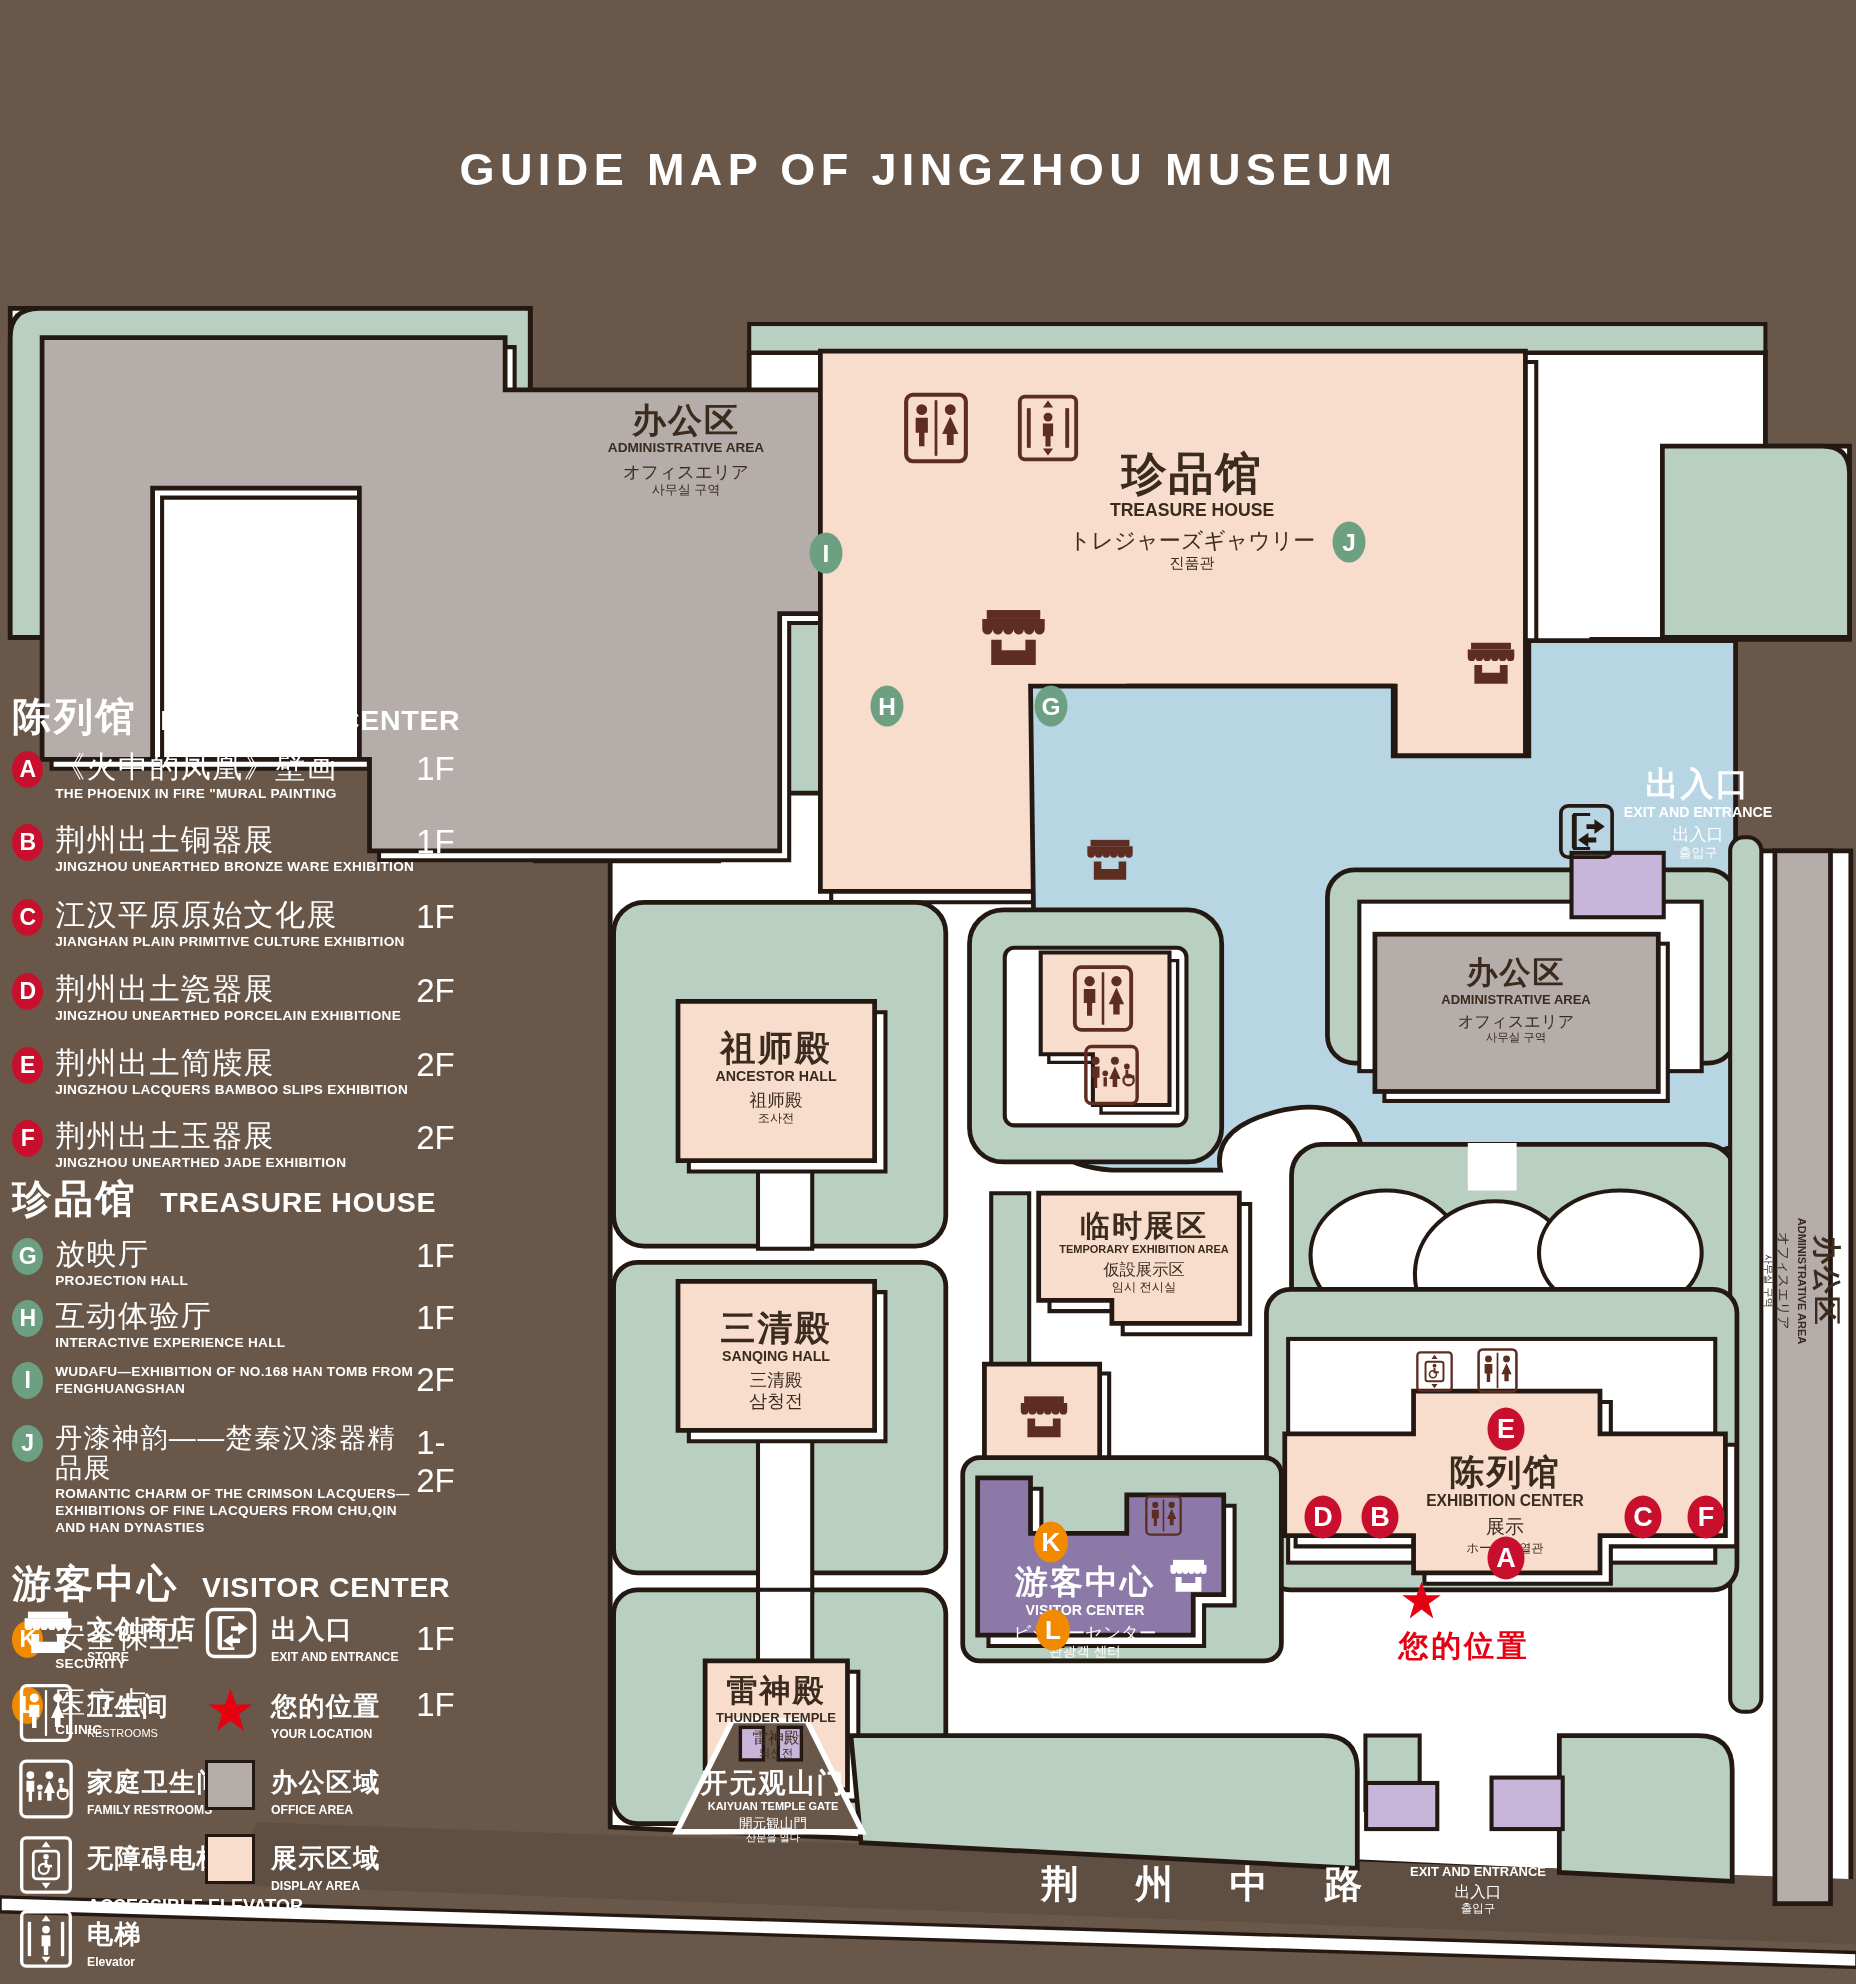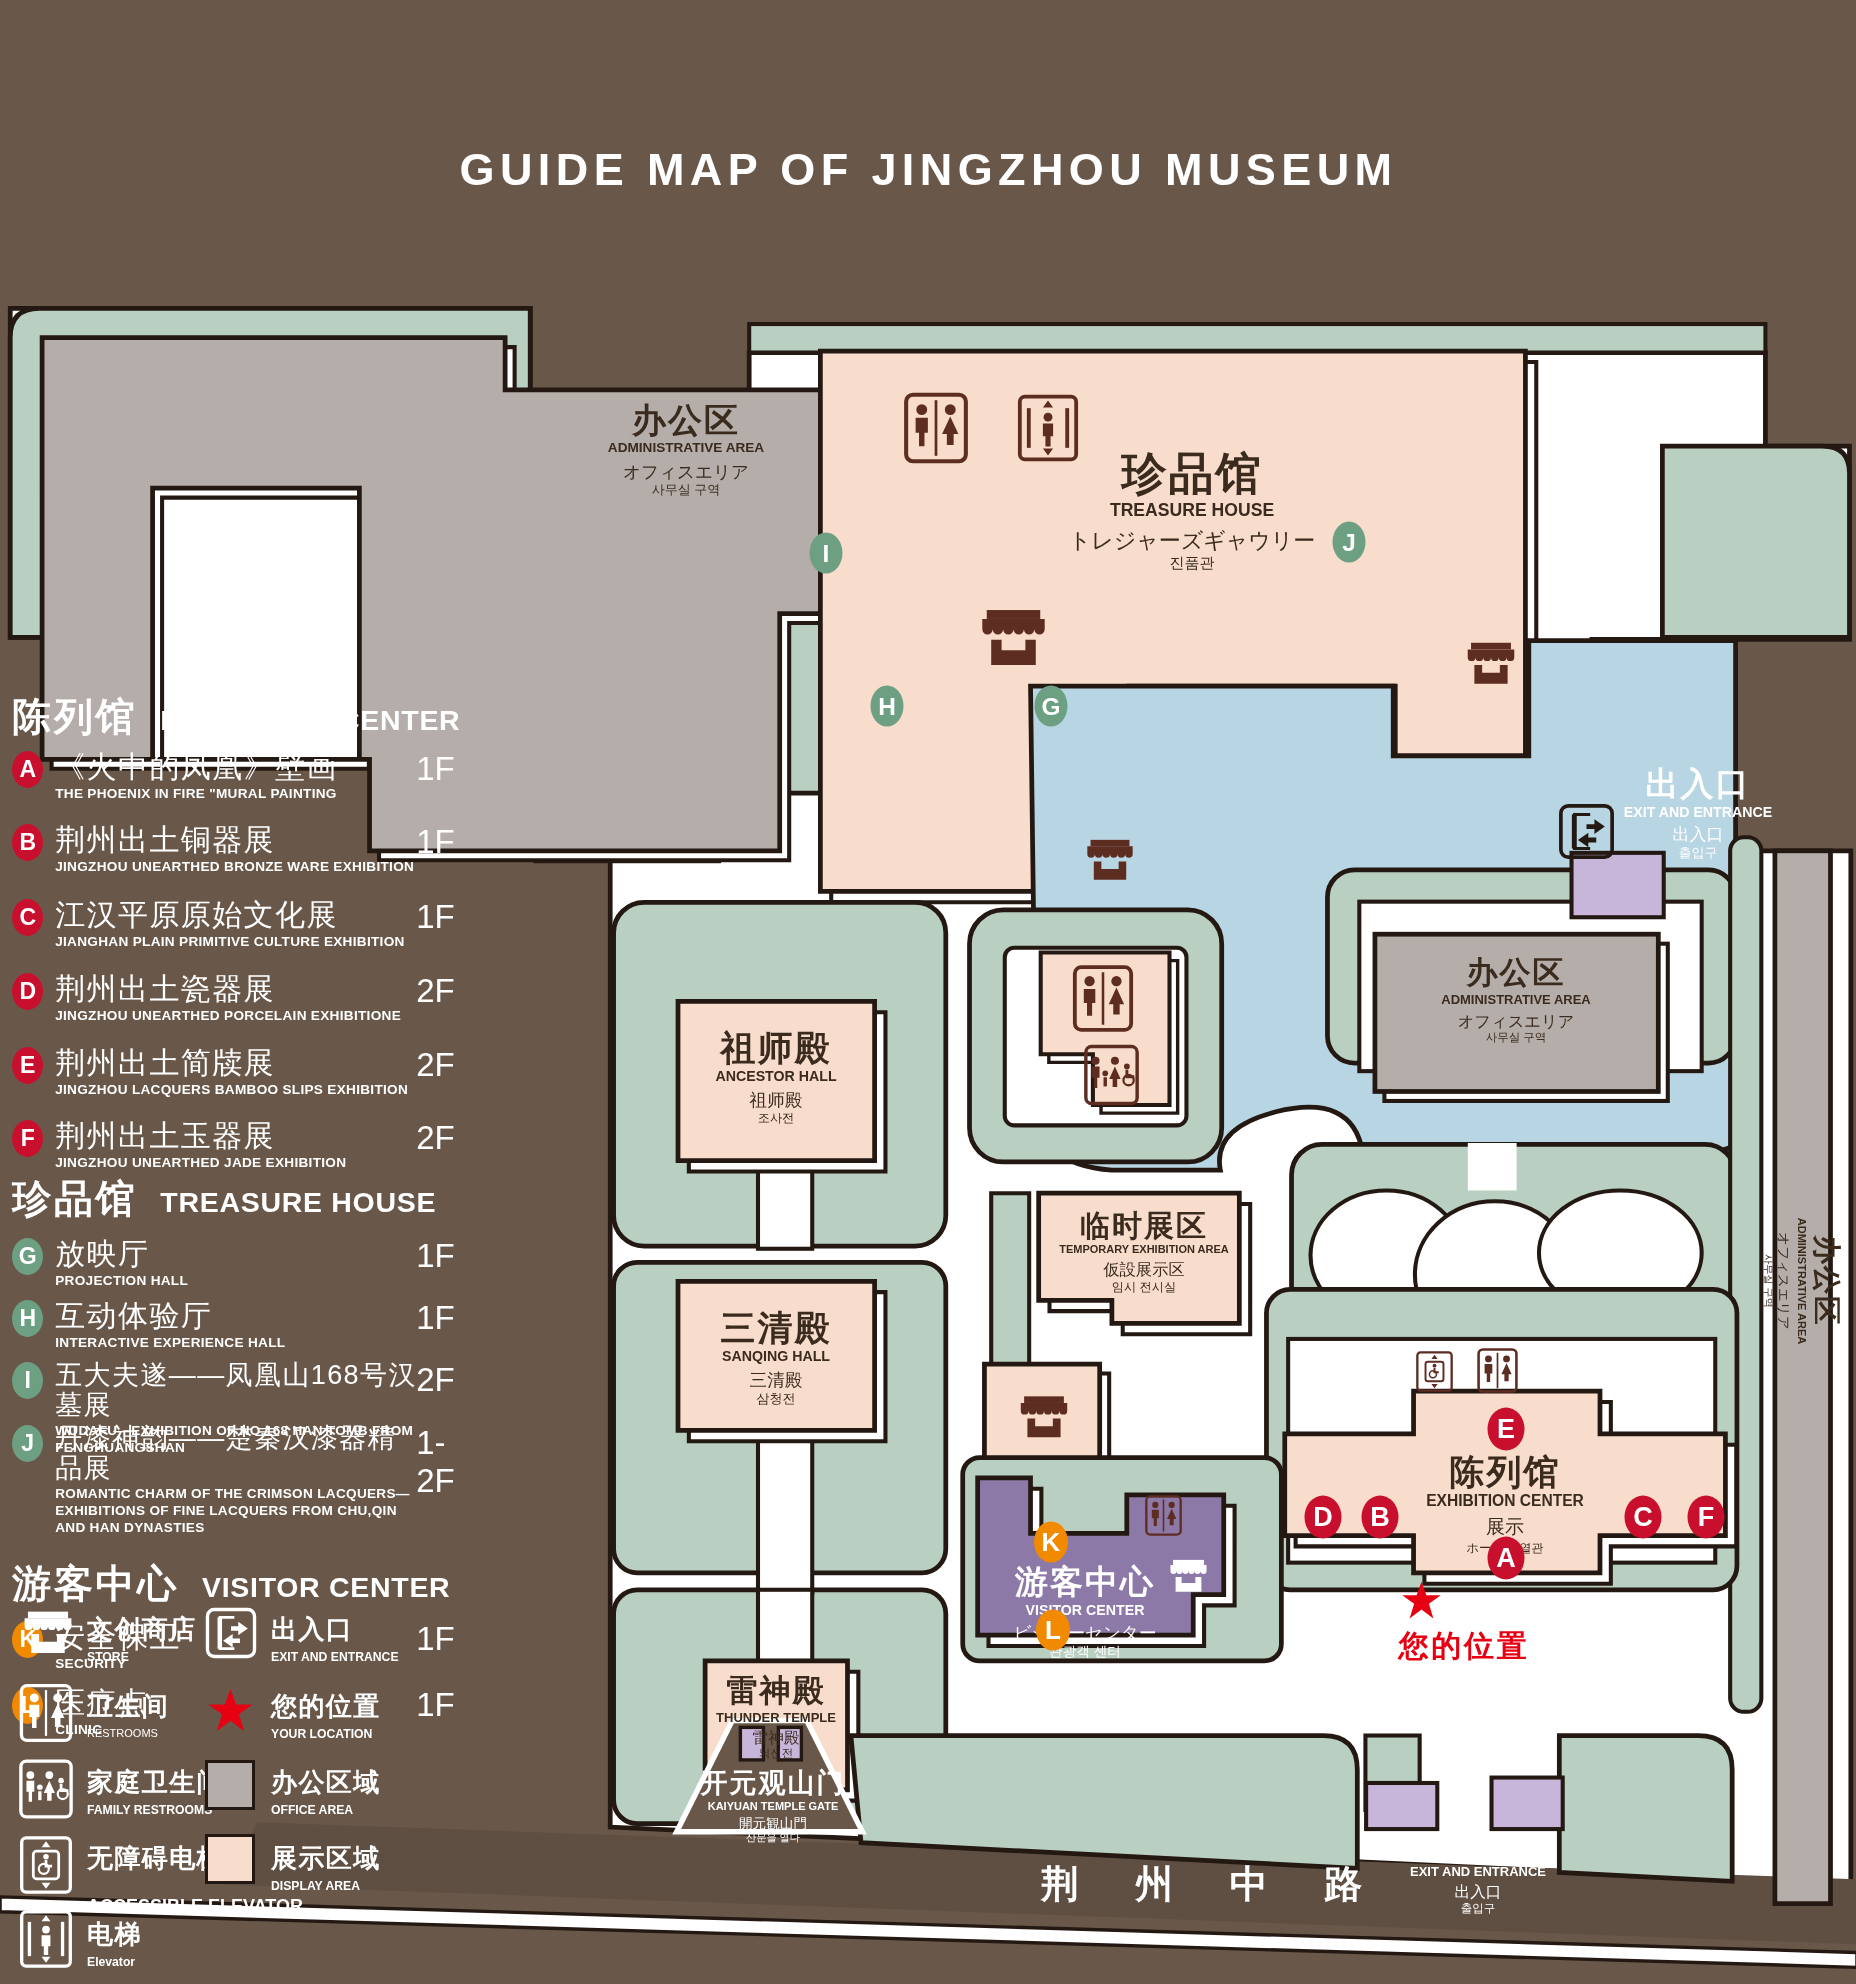--- a/index.html
+++ b/index.html
@@ -265,21 +265,21 @@
   <div class="blabel" style="left:776px;top:1027px">
     <div class="l-cn" style="font-size:35px">祖师殿</div>
     <div class="l-en" style="font-size:14.2px">ANCESTOR HALL</div>
     <div class="l-jp" style="font-size:17.6px;margin-top:5.4px">祖师殿</div>
     <div class="l-kr" style="font-size:12.2px">조사전</div>
   </div>
   <div class="blabel" style="left:776px;top:1307px">
     <div class="l-cn" style="font-size:35px">三清殿</div>
     <div class="l-en" style="font-size:14.2px">SANQING HALL</div>
     <div class="l-jp" style="font-size:17.6px;margin-top:5.4px">三清殿</div>
-    <div class="l-kr" style="font-size:13px">삼청전</div>
+    <div class="l-kr" style="font-size:18px">삼청전</div>
   </div>
   <div class="blabel" style="left:776px;top:1673px">
     <div class="l-cn" style="font-size:31px">雷神殿</div>
     <div class="l-en" style="font-size:13px">THUNDER TEMPLE</div>
     <div class="l-jp" style="font-size:15.6px;margin-top:4.1px">雷神殿</div>
     <div class="l-kr" style="font-size:11.5px">뇌신전</div>
   </div>
   <div class="blabel" style="left:1144px;top:1208px">
     <div class="l-cn" style="font-size:30px">临时展区</div>
     <div class="l-en" style="font-size:11px">TEMPORARY EXHIBITION AREA</div>
@@ -415,21 +415,20 @@
       <div class="lbadge" style="background:#6d9f82">H</div>
       <div class="ltext">
           <div class="cn">互动体验厅</div>
           <div class="en">INTERACTIVE EXPERIENCE HALL</div>
         </div>
       <div class="lfloor">1F</div>
     </div>
     <div class="litem" style="top:691px">
       <div class="lbadge" style="background:#6d9f82">I</div>
       <div class="ltext">
-          <div class="cn" style="font-size:27px">五大夫遂——凤凰山168号汉墓展</div>
           <div class="en">WUDAFU—EXHIBITION OF NO.168 HAN TOMB FROM FENGHUANGSHAN</div>
         </div>
       <div class="lfloor">2F</div>
     </div>
     <div class="litem" style="top:754px">
       <div class="lbadge" style="background:#6d9f82">J</div>
       <div class="ltext">
           <div class="cn" style="font-size:27px">丹漆神韵——楚秦汉漆器精品展</div>
           <div class="en">ROMANTIC CHARM OF THE CRIMSON LACQUERS—EXHIBITIONS OF FINE LACQUERS FROM CHU,QIN AND HAN DYNASTIES</div>
         </div>

